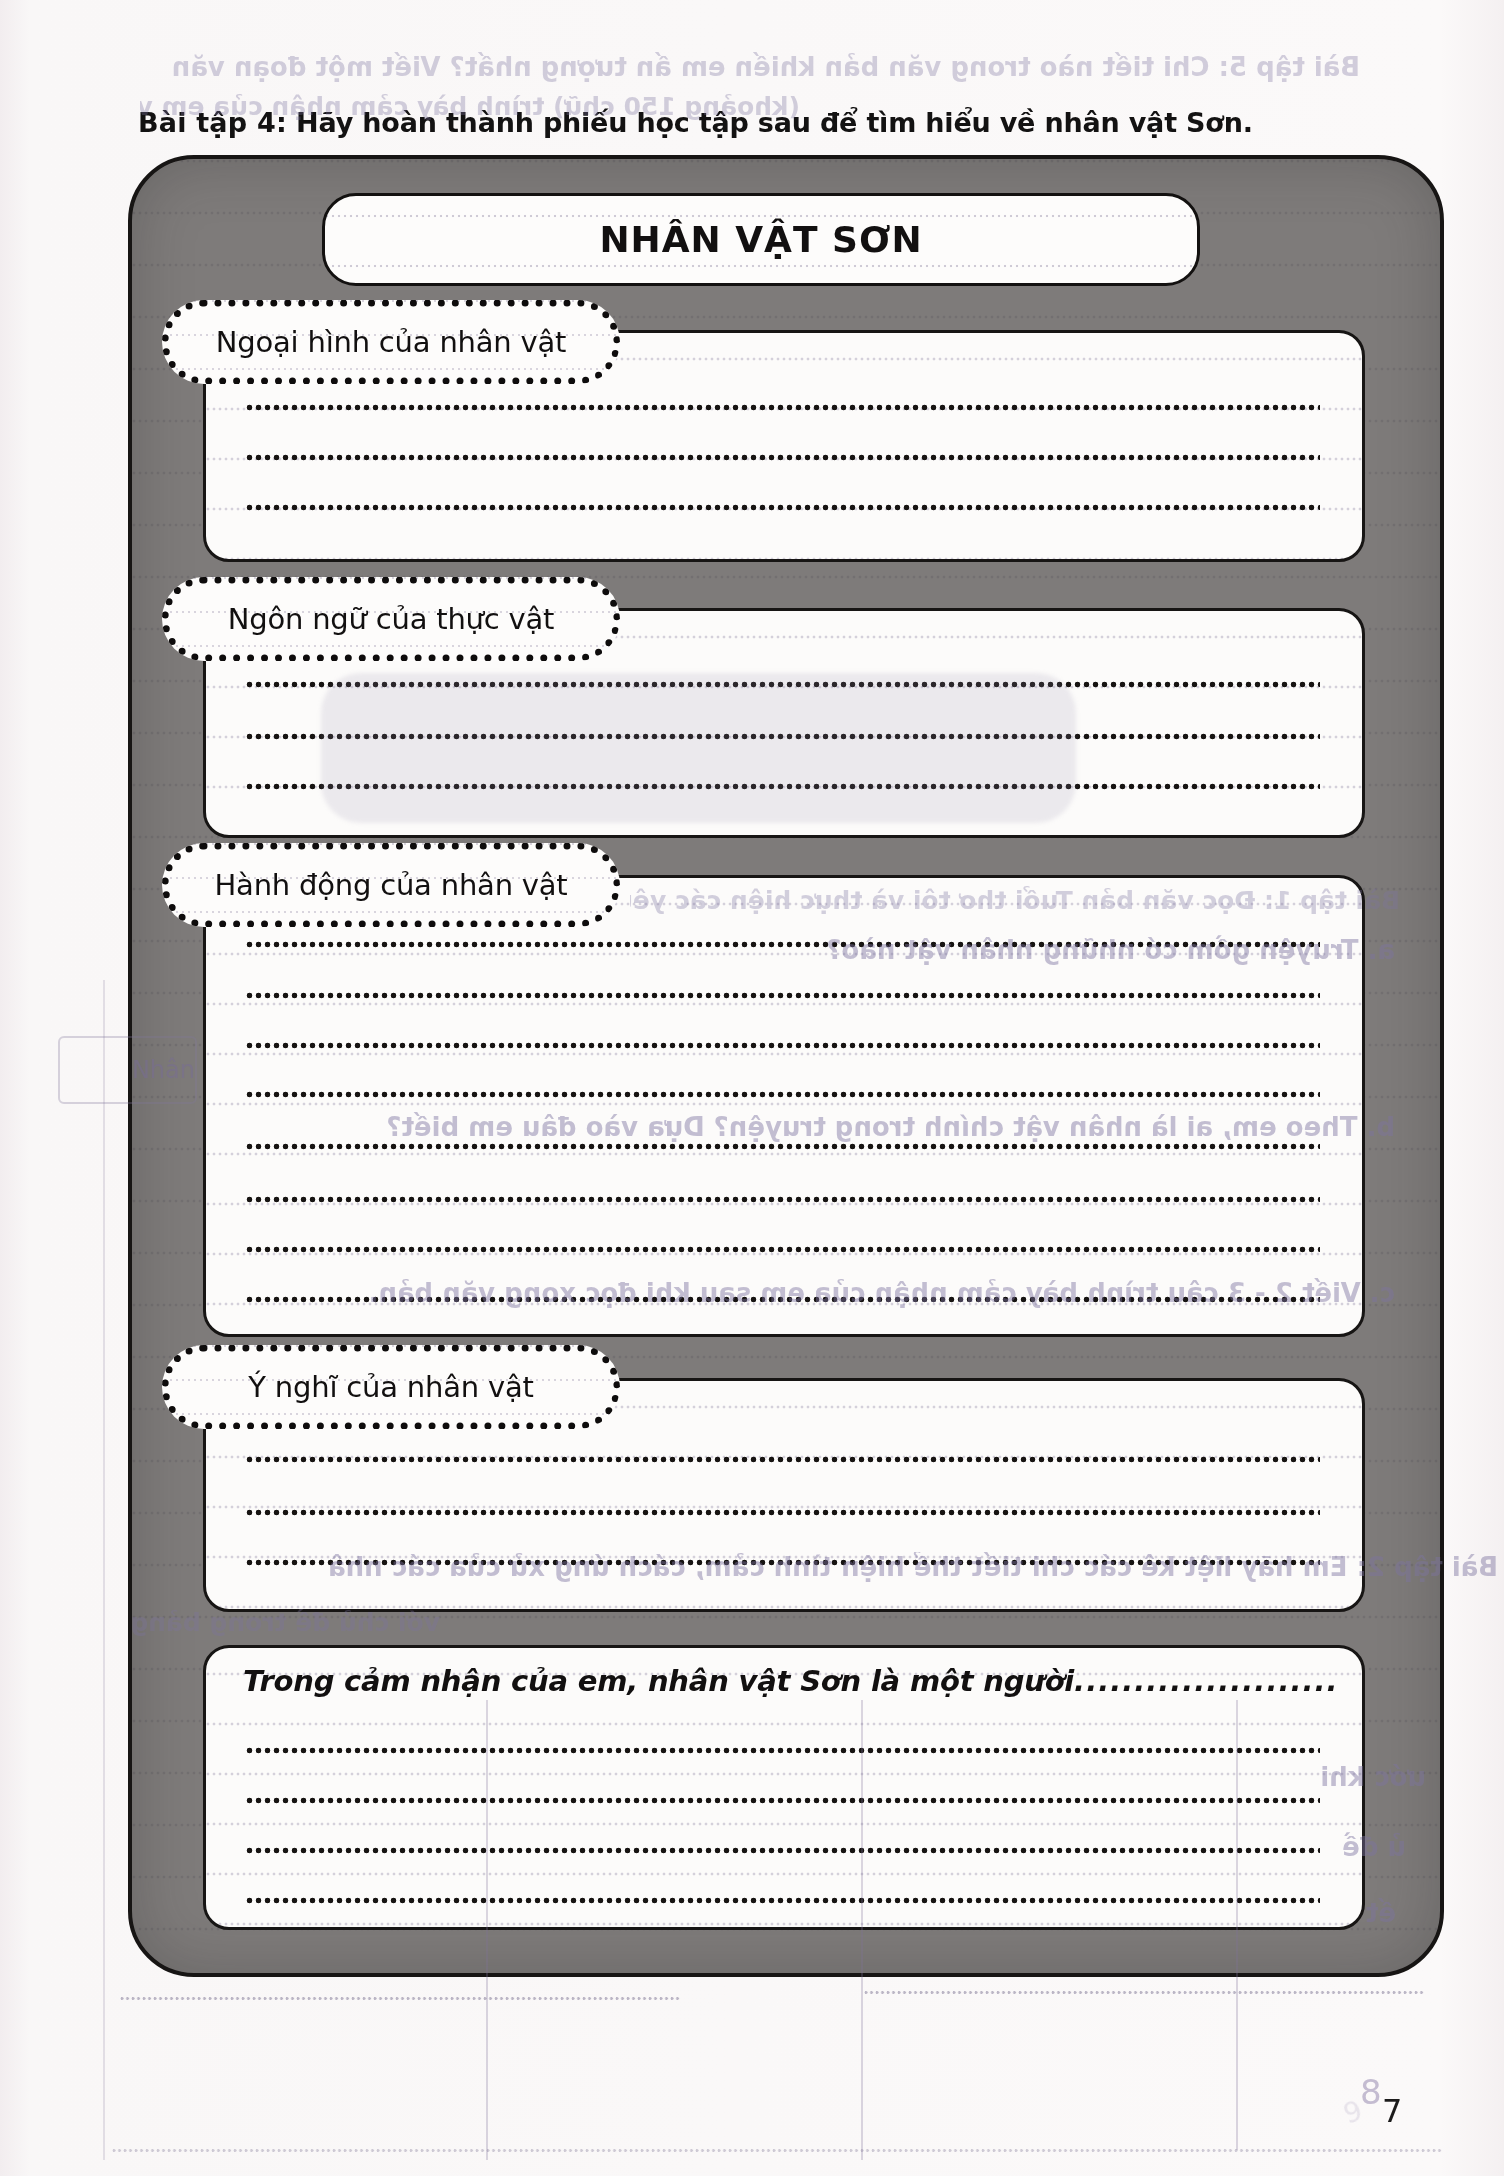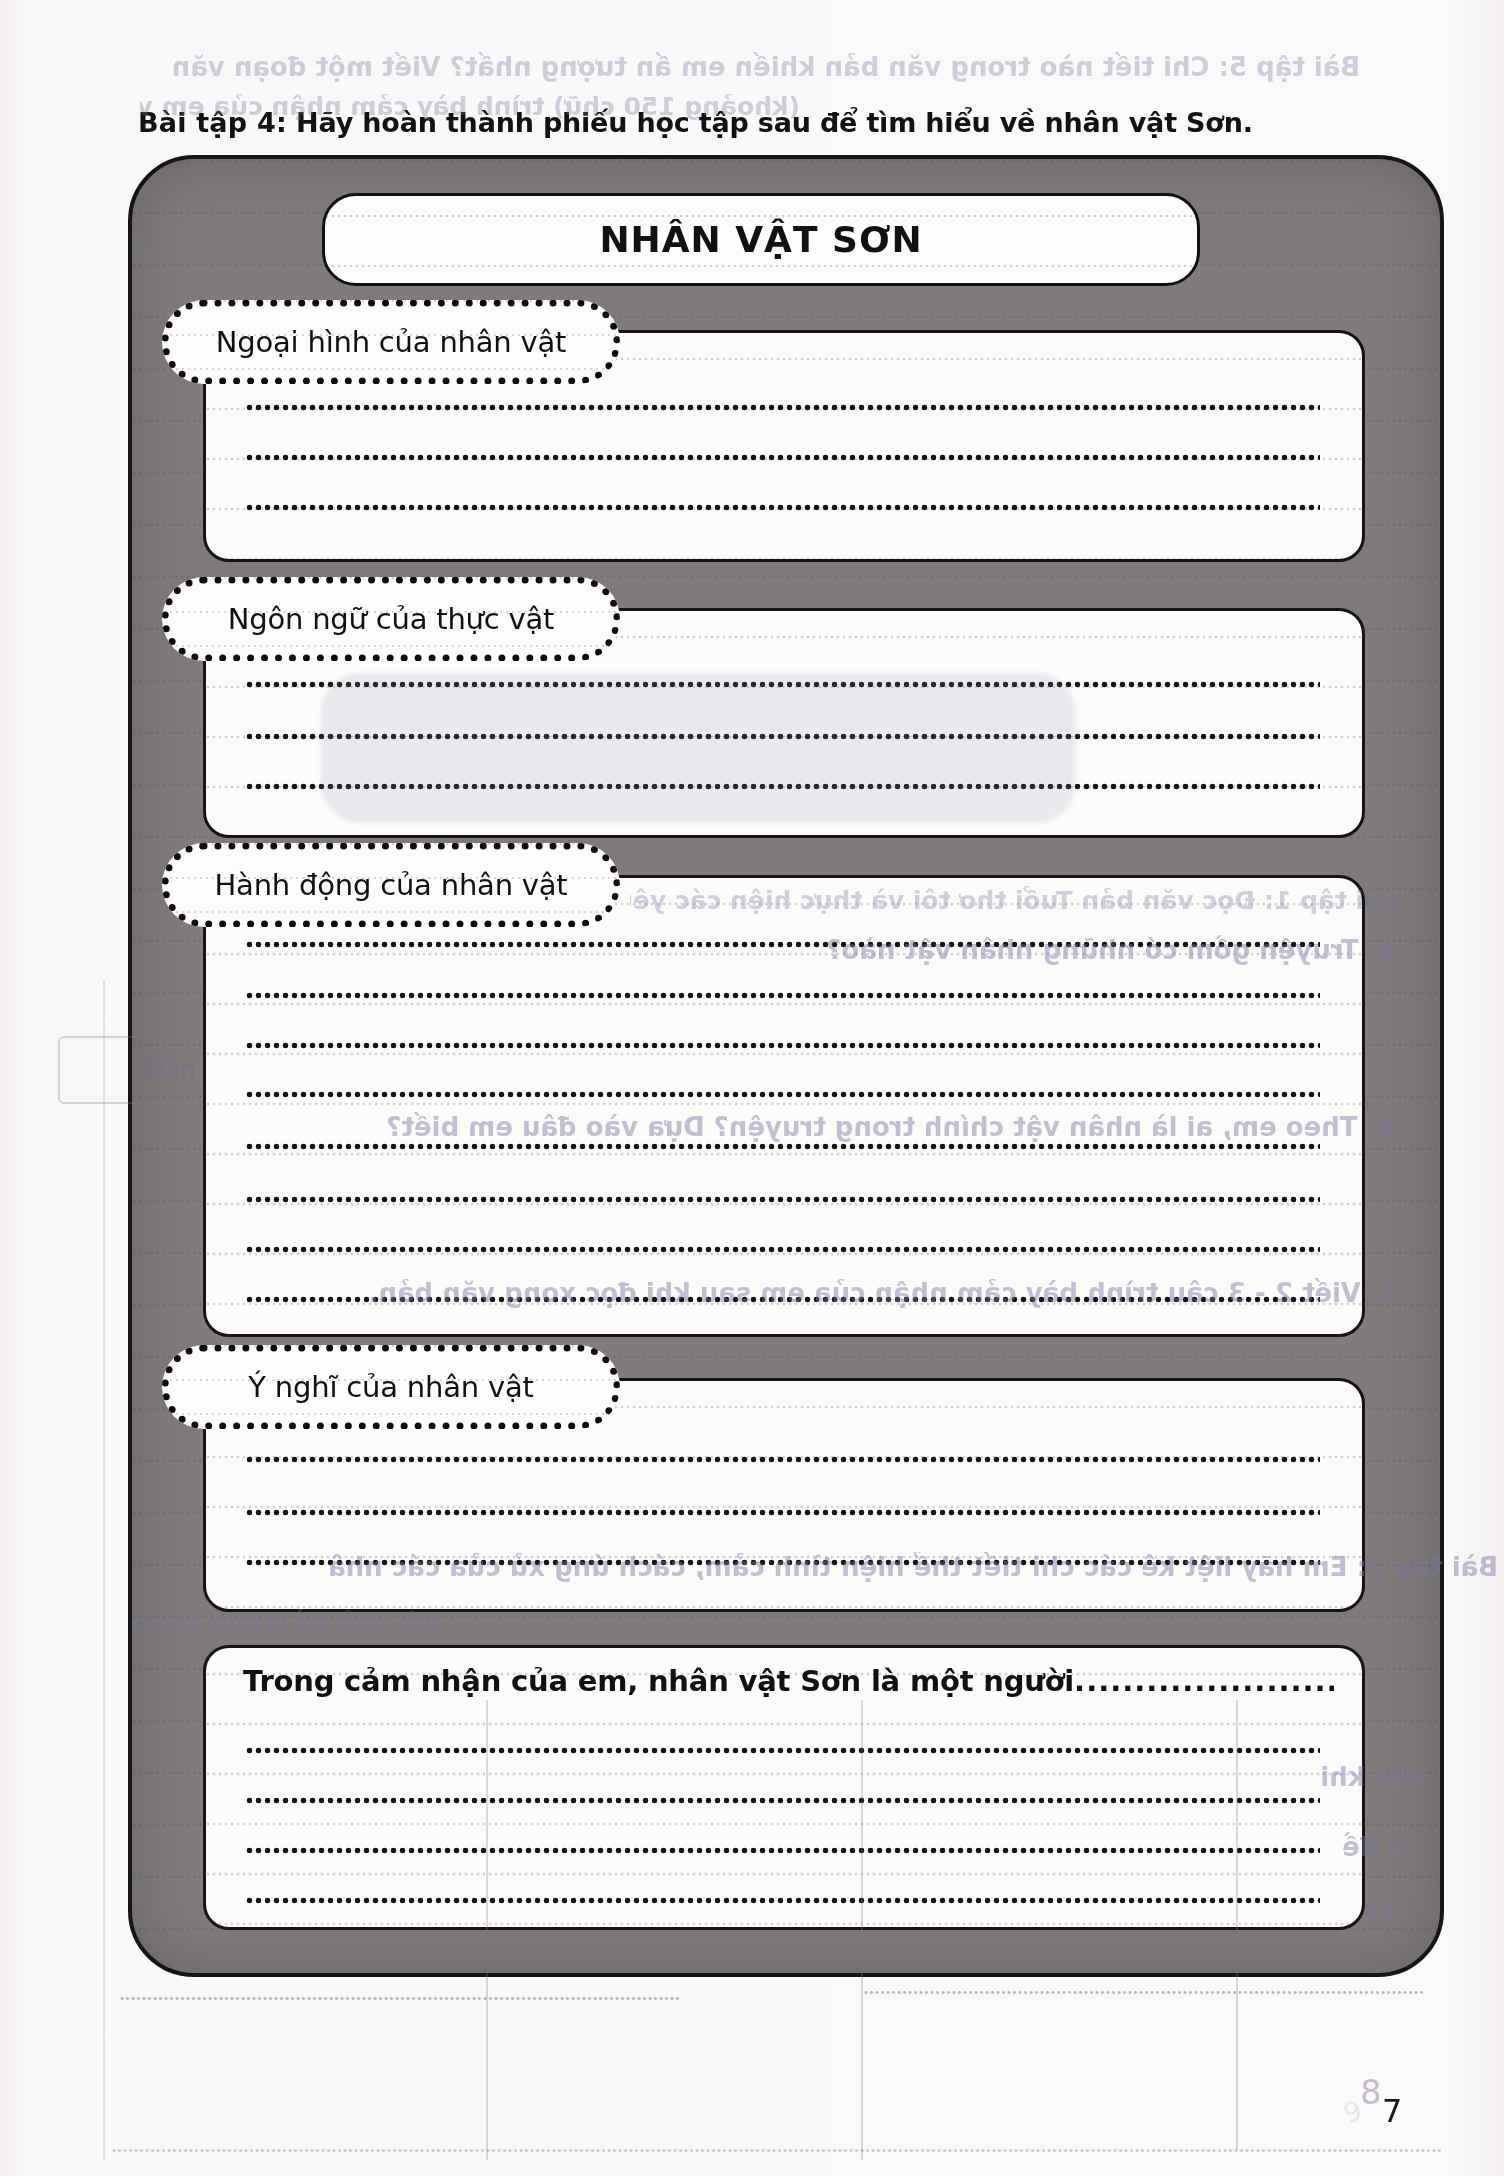--- a/index.html
+++ b/index.html
@@ -64,21 +64,21 @@
     box-sizing:border-box;
     display:flex;align-items:center;justify-content:center;
     z-index:5;
     background-image:radial-gradient(circle at 2px 2px, rgba(120,110,145,.28) 1px, transparent 1.5px);
     background-size:6px 34px;background-position:0 26px;
   }
   .pill span{font-size:29px;font-weight:400;color:#121010;letter-spacing:-.2px;}
   
   .conclusion-row{
     position:absolute;left:37px;right:28px;top:16px;
-    display:flex;align-items:center;
+    display:flex;align-items:center;font-style:italic;
   }
   .conclusion-prompt{font-size:29px;font-weight:800;color:#121010;white-space:nowrap;letter-spacing:-.2px;}
   .leader{flex:1;overflow:hidden;white-space:nowrap;font-size:29px;font-weight:800;color:#121010;letter-spacing:1px;}
   
   .page-number{position:absolute;left:1382px;top:2092px;font-size:32px;font-weight:500;color:#1c1b1b;z-index:6;}
   
   .bleed{
     position:absolute;font-weight:700;font-size:26px;color:#7d74a0;
     opacity:.33;filter:blur(.7px);white-space:nowrap;overflow:hidden;
     pointer-events:none;z-index:3;

